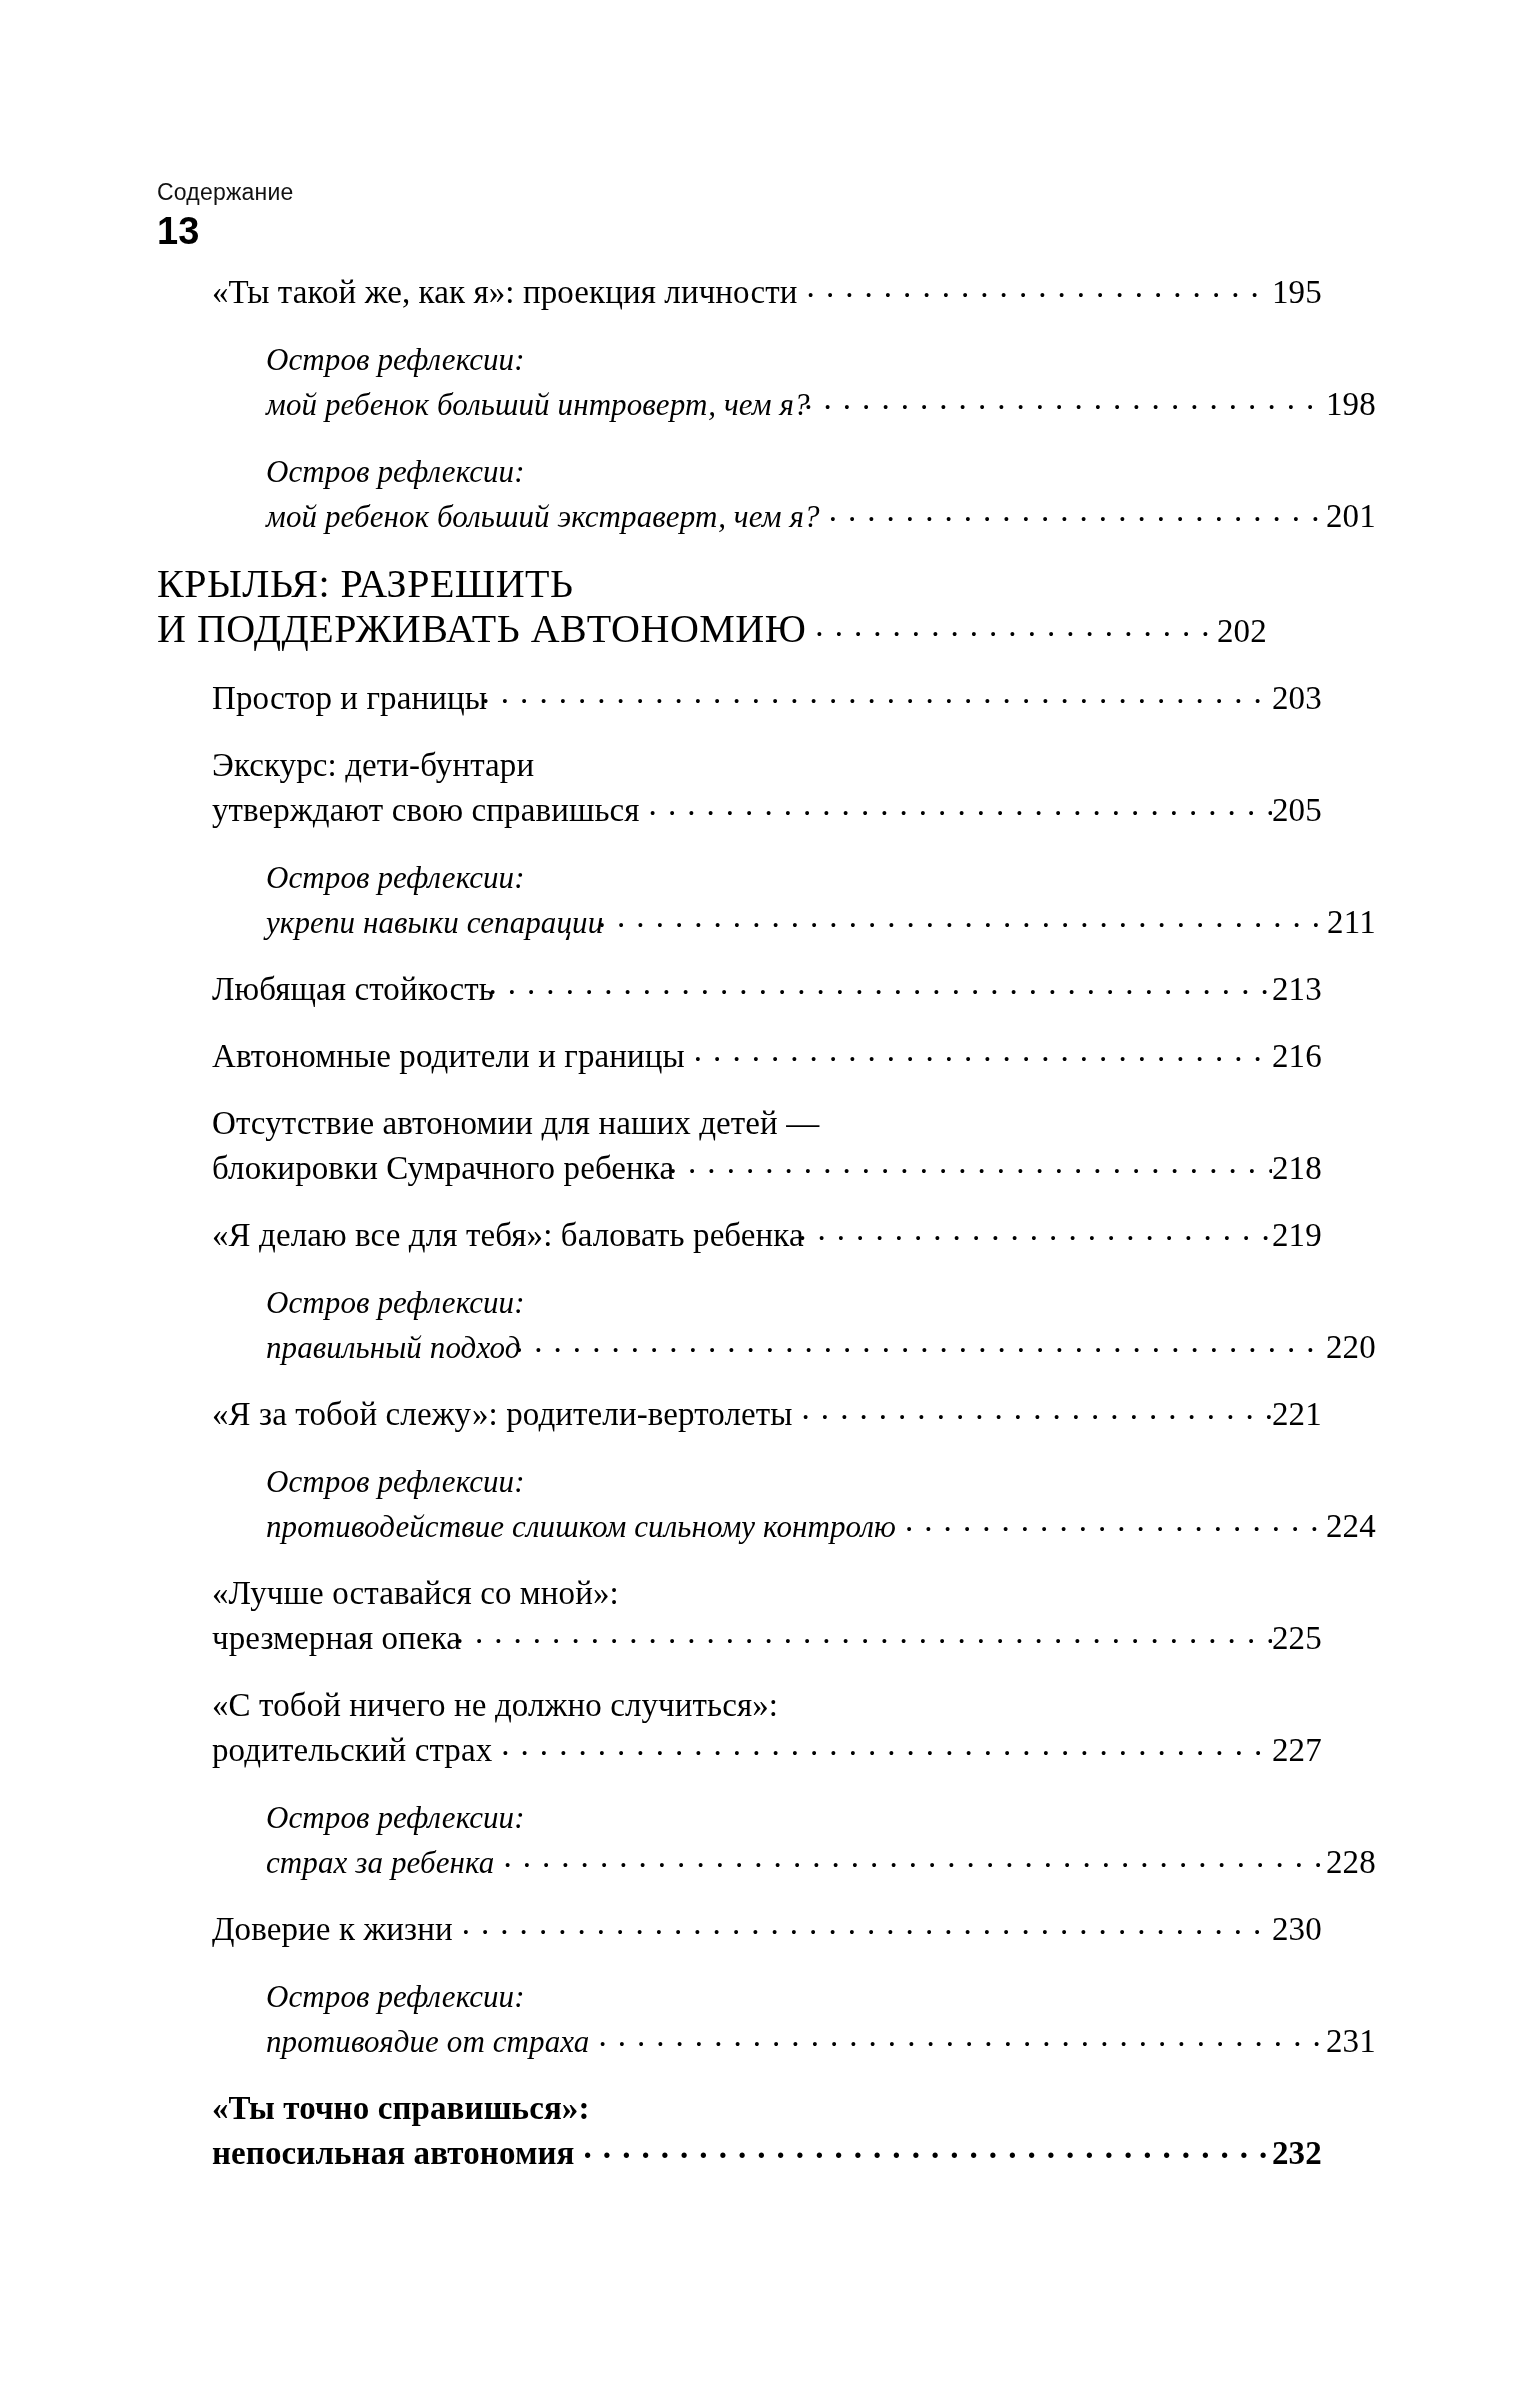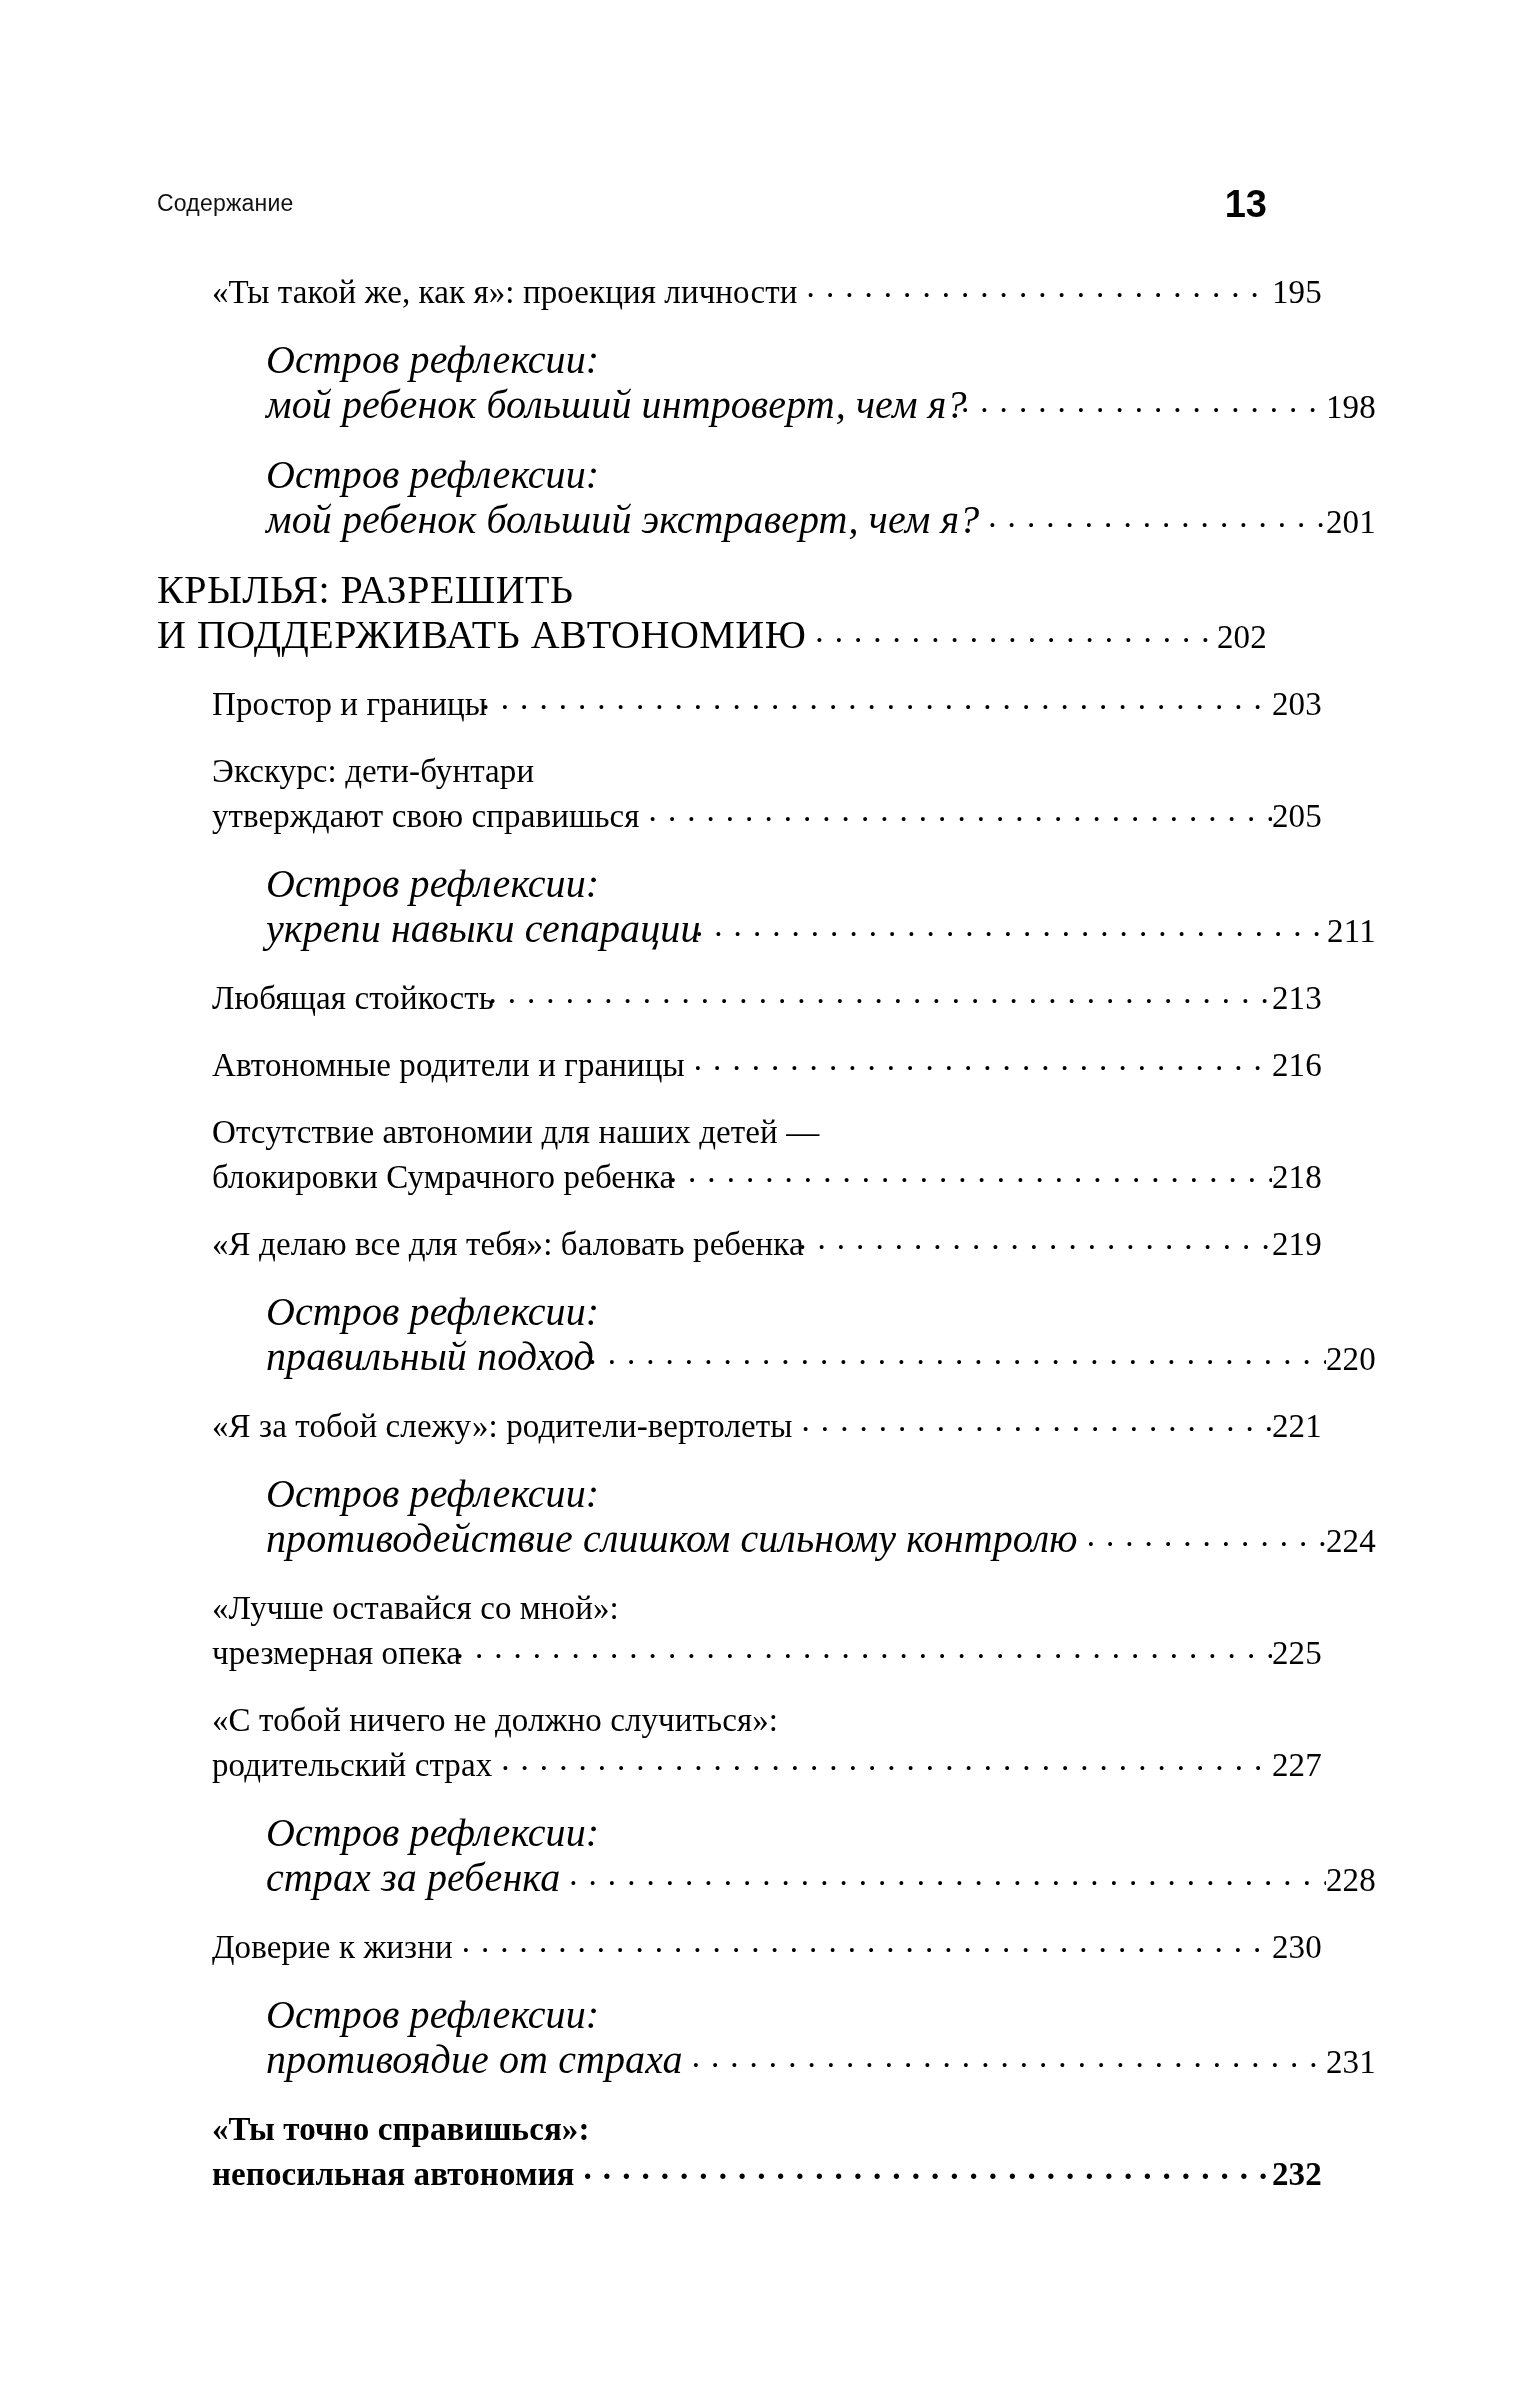--- a/index.html
+++ b/index.html
@@ -27,20 +27,21 @@
 
   
   .running-head {
     position: absolute;
     left: 157px;
     top: 179px;
     width: 1110px;
     display: flex;
     align-items: baseline;
     justify-content: space-between;
+    flex-direction: column;
   }
   .running-head-title {
     font-family: "Liberation Sans", "DejaVu Sans", sans-serif;
     font-size: 23px;
     letter-spacing: 0.2px;
     color: #111111;
     white-space: nowrap;
   }
   .running-head-folio {
     font-family: "Liberation Sans", "DejaVu Sans", sans-serif;
@@ -85,21 +86,21 @@
     letter-spacing: 0.1px;
   }
 
   .lvl-section .txt {
     font-size: 40px;
     letter-spacing: 0.5px;
   }
 
   .lvl-sub .txt {
     font-style: italic;
-    font-size: 40px;
+    font-size: 31px;
     text-align: center;
   }
 
   
   .leader {
     flex: 1 1 auto;
     overflow: hidden;
     position: relative;
     height: 1em;
     margin: 0 0px;

